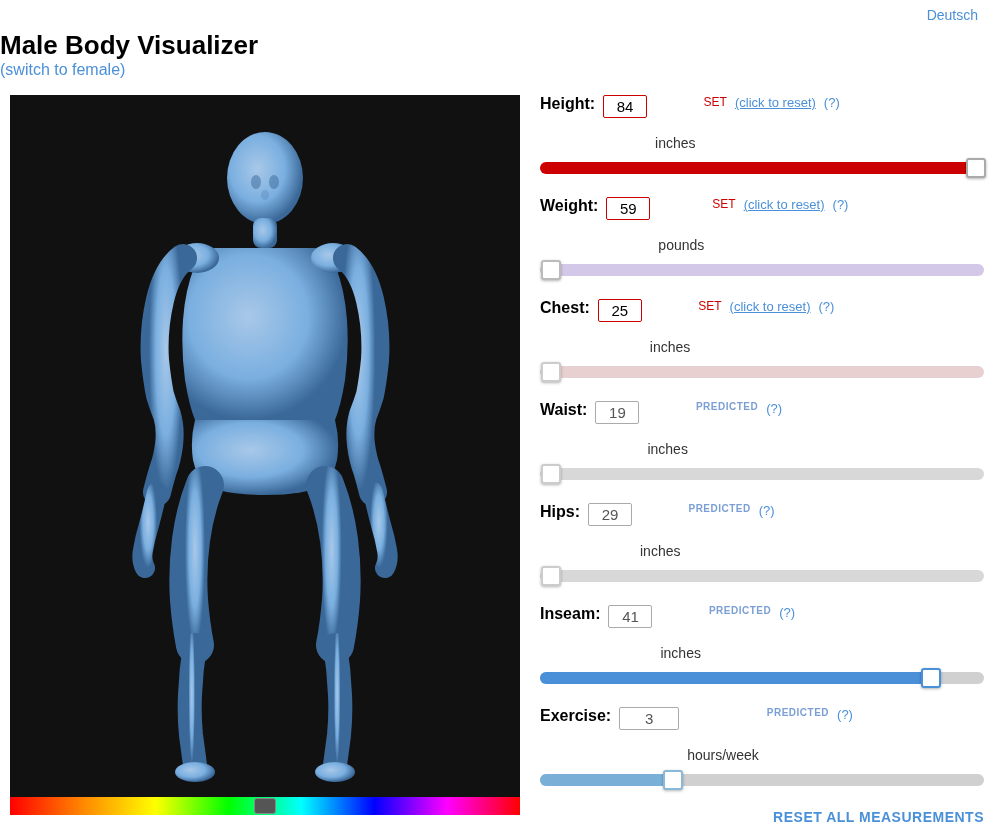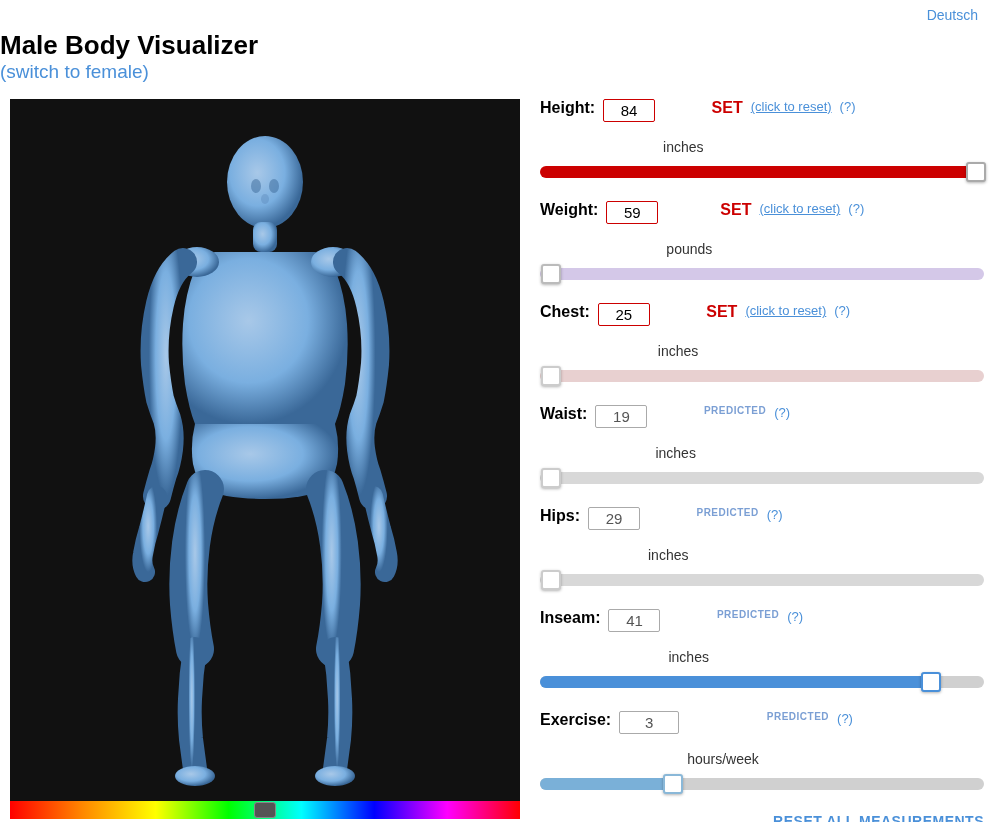--- a/index.html
+++ b/index.html
@@ -67,41 +67,41 @@
       align-items: flex-start;
       gap: 8px;
       margin-bottom: 6px;
       flex-wrap: wrap;
     }
     .measurement-label {
       font-weight: bold;
       font-size: 16px;
     }
     .measurement-input {
-      width: 52px;
+      width: 44px;
       border: 1px solid #c00;
       padding: 2px 4px;
       font-size: 15px;
       text-align: center;
       color: #000;
       border-radius: 2px;
     }
     .measurement-input.predicted {
       border: 1px solid #aaa;
       color: #555;
     }
     .measurement-unit {
       font-size: 14px;
       color: #333;
       margin-top: 40px;
     }
     .set-label {
       color: #c00;
-      font-size: 16px;
-      font-weight: bold;
+      font-size: 12px;
+      font-weight: normal;
     }
     .reset-link {
       color: #4a90d9;
       font-size: 13px;
       text-decoration: underline;
       cursor: pointer;
     }
     .help-link {
       color: #4a90d9;
       font-size: 13px;
@@ -173,21 +173,21 @@
   </style>
 </head>
 <body>
 
 <div style="text-align:right; padding: 6px 16px 0 0;">
   <a href="#" style="color:#4a90d9; text-decoration:none; font-size:14px;">Deutsch</a>
 </div>
 
 <div style="text-align:left; padding: 6px 0 6px 0;">
   <div style="font-size:26px; font-weight:bold; color:#000;">Male Body Visualizer</div>
-  <a href="#" style="color:#4a90d9; font-size:19px; text-decoration:none;">(switch to female)</a>
+  <a href="#" style="color:#4a90d9; font-size:16px; text-decoration:none;">(switch to female)</a>
 </div>
 
 <div class="main-content">
 
   <div class="visualizer-panel">
     <div class="body-image-container">
       <div class="body-figure">
 
         <svg width="340" height="690" viewBox="0 0 340 690" xmlns="http://www.w3.org/2000/svg">
           <defs>

